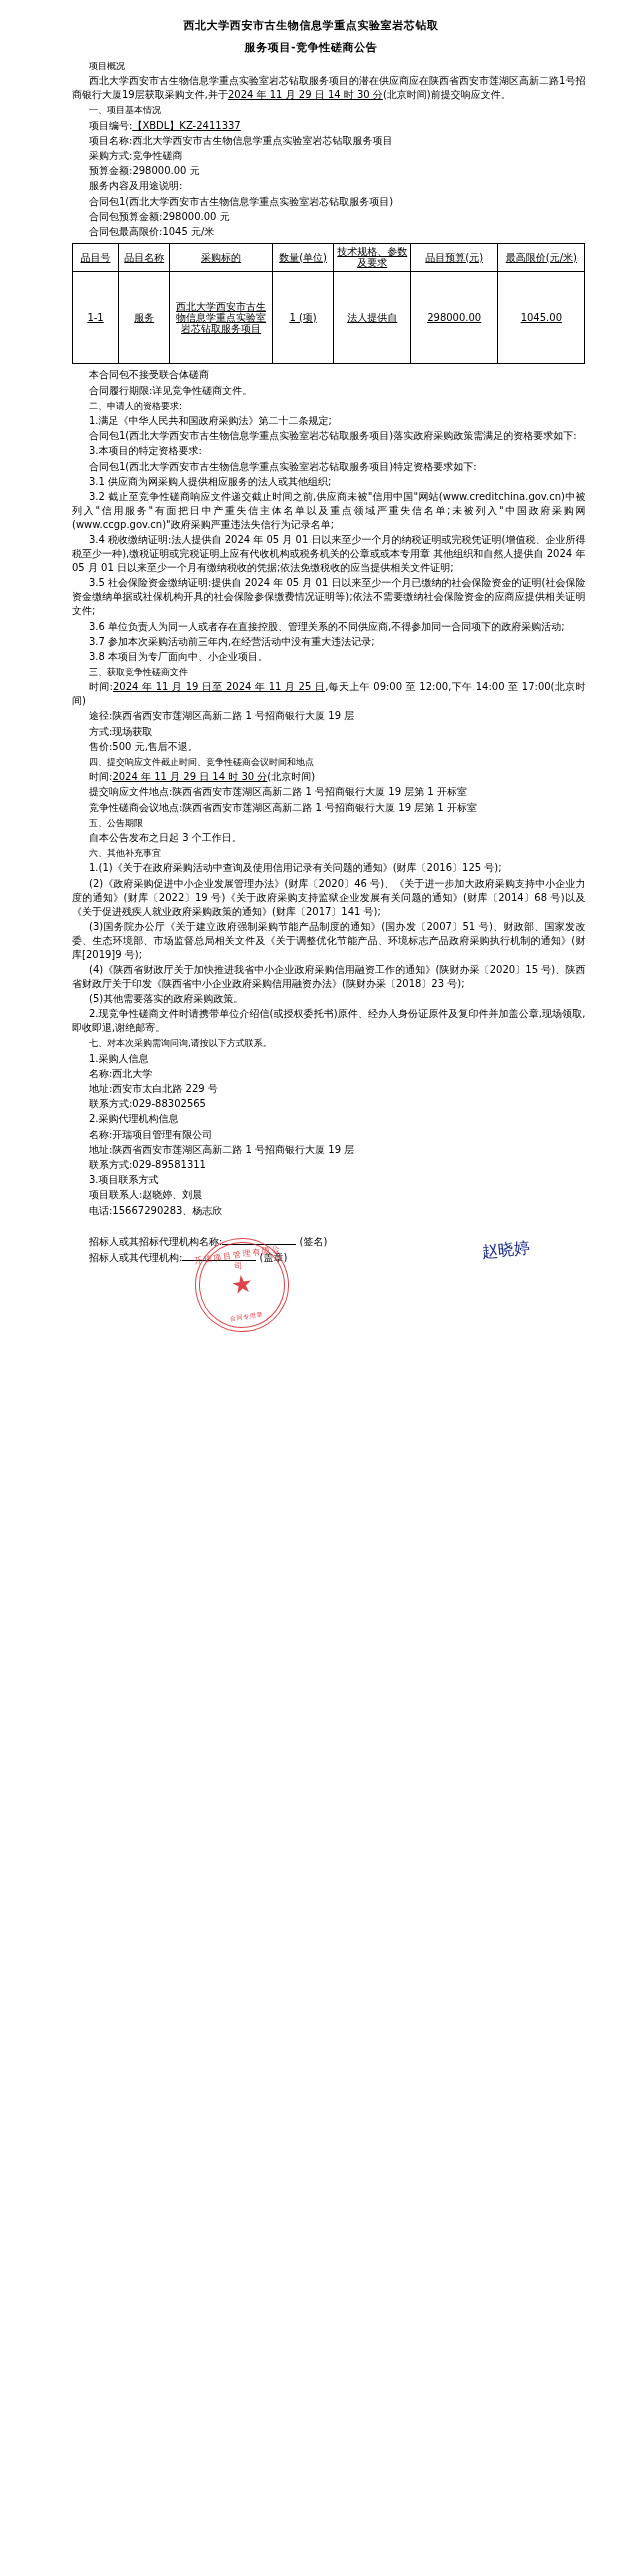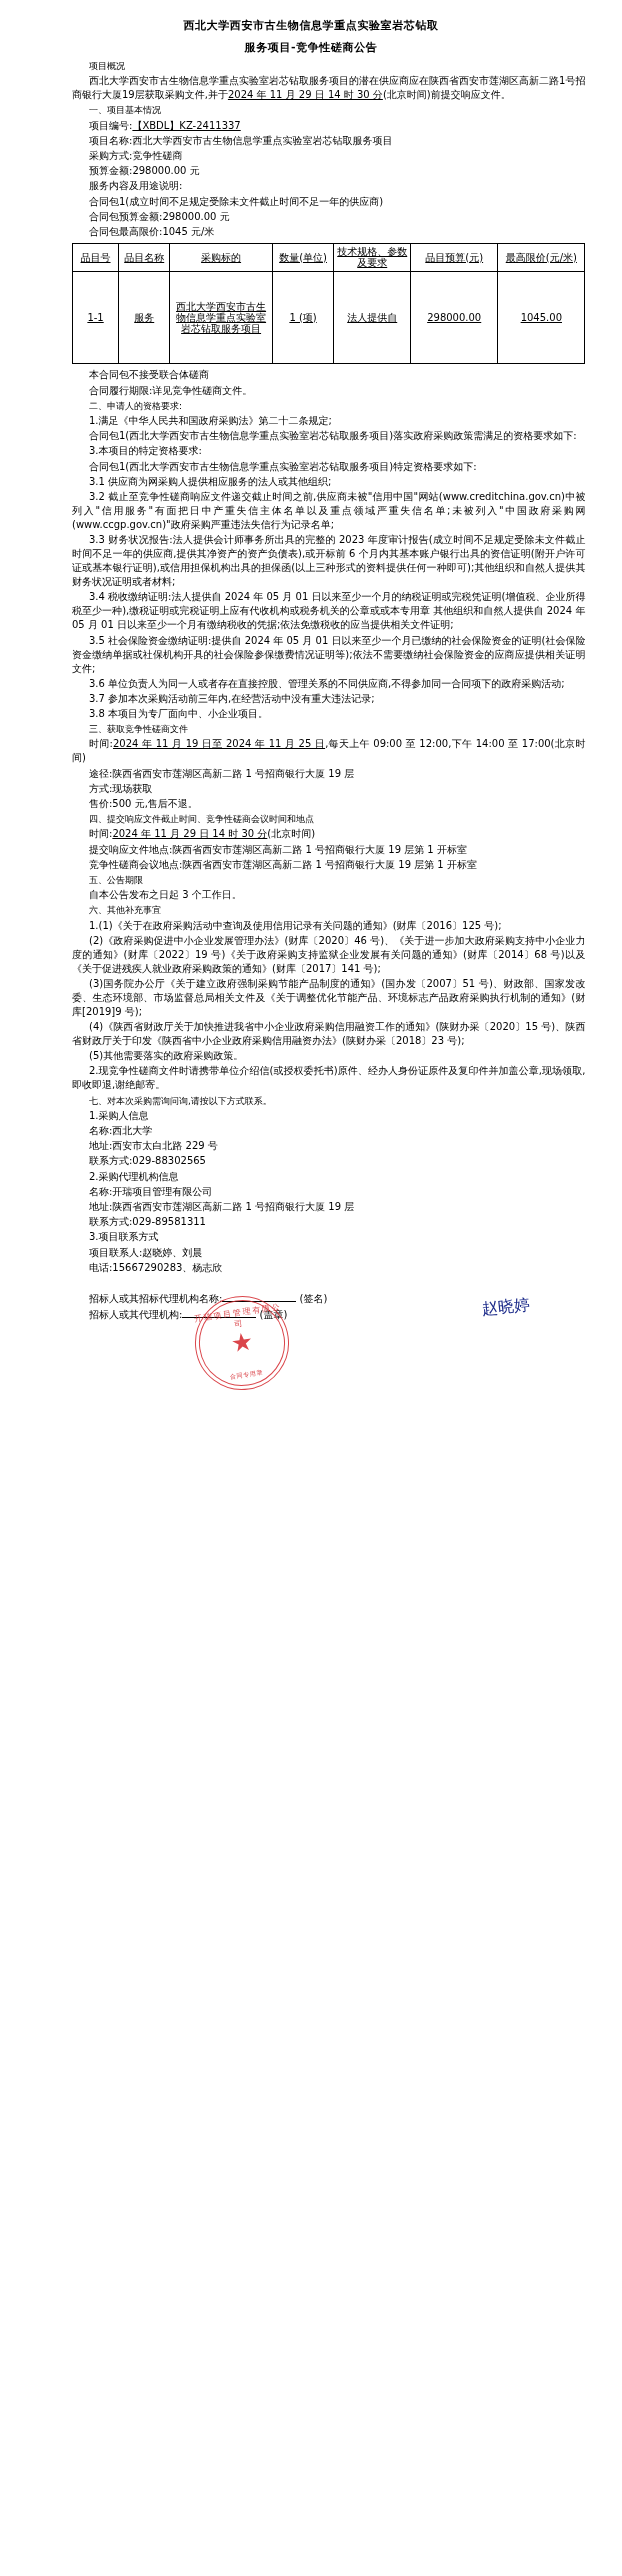--- a/index.html
+++ b/index.html
@@ -163,21 +163,21 @@
     <p class="indent">
       <span>采购方式:</span><span>竞争性磋商</span>
     </p>
     <p class="indent">
       <span>预算金额:</span><span>298000.00 元</span>
     </p>
     <p class="indent">
       <span>服务内容及用途说明:</span>
     </p>
     <p class="indent">
-      <span>合同包1(成立时间不足规定受除未文件截止时间不足一年的供应商)</span>
+      <span>合同包1(西北大学西安市古生物信息学重点实验室岩芯钻取服务项目)</span>
     </p>
     <p class="indent">
       <span>合同包预算金额:</span><span>298000.00 元</span>
     </p>
     <p class="indent">
       <span>合同包最高限价:</span><span>1045 元/米</span>
     </p>
 
     <table class="items">
       <thead>
@@ -207,21 +207,20 @@
     <p class="indent">本合同包不接受联合体磋商</p>
     <p class="indent">合同履行期限:详见竞争性磋商文件。</p>
 
     <p class="sec-h">二、申请人的资格要求:</p>
     <p class="indent">1.满足《中华人民共和国政府采购法》第二十二条规定;</p>
     <p class="indent">合同包1(西北大学西安市古生物信息学重点实验室岩芯钻取服务项目)落实政府采购政策需满足的资格要求如下:</p>
     <p class="indent">3.本项目的特定资格要求:</p>
     <p class="indent">合同包1(西北大学西安市古生物信息学重点实验室岩芯钻取服务项目)特定资格要求如下:</p>
     <p class="indent">3.1 供应商为网采购人提供相应服务的法人或其他组织;</p>
     <p class="indent">3.2 截止至竞争性磋商响应文件递交截止时间之前,供应商未被"信用中国"网站(www.creditchina.gov.cn)中被列入"信用服务"有面把日中产重失信主体名单以及重点领域严重失信名单;未被列入"中国政府采购网(www.ccgp.gov.cn)"政府采购严重违法失信行为记录名单;</p>
-    <p class="indent">3.3 财务状况报告:法人提供会计师事务所出具的完整的 2023 年度审计报告(成立时间不足规定受除未文件截止时间不足一年的供应商,提供其净资产的资产负债表),或开标前 6 个月内其基本账户银行出具的资信证明(附开户许可证或基本银行证明),或信用担保机构出具的担保函(以上三种形式的资料提供任何一种即可);其他组织和自然人提供其财务状况证明或者材料;</p>
     <p class="indent">3.4 税收缴纳证明:法人提供自 2024 年 05 月 01 日以来至少一个月的纳税证明或完税凭证明(增值税、企业所得税至少一种),缴税证明或完税证明上应有代收机构或税务机关的公章或或本专用章 其他组织和自然人提供自 2024 年 05 月 01 日以来至少一个月有缴纳税收的凭据;依法免缴税收的应当提供相关文件证明;</p>
     <p class="indent">3.5 社会保险资金缴纳证明:提供自 2024 年 05 月 01 日以来至少一个月已缴纳的社会保险资金的证明(社会保险资金缴纳单据或社保机构开具的社会保险参保缴费情况证明等);依法不需要缴纳社会保险资金的应商应提供相关证明文件;</p>
     <p class="indent">3.6 单位负责人为同一人或者存在直接控股、管理关系的不同供应商,不得参加同一合同项下的政府采购活动;</p>
     <p class="indent">3.7 参加本次采购活动前三年内,在经营活动中没有重大违法记录;</p>
     <p class="indent">3.8 本项目为专厂面向中、小企业项目。</p>
 
     <p class="sec-h">三、获取竞争性磋商文件</p>
     <p class="indent">
       <span>时间:</span><span class="u">2024 年 11 月 19 日至 2024 年 11 月 25 日</span><span>,每天上午 09:00 至 12:00,下午 14:00 至 17:00(北京时间)</span>
     </p>

